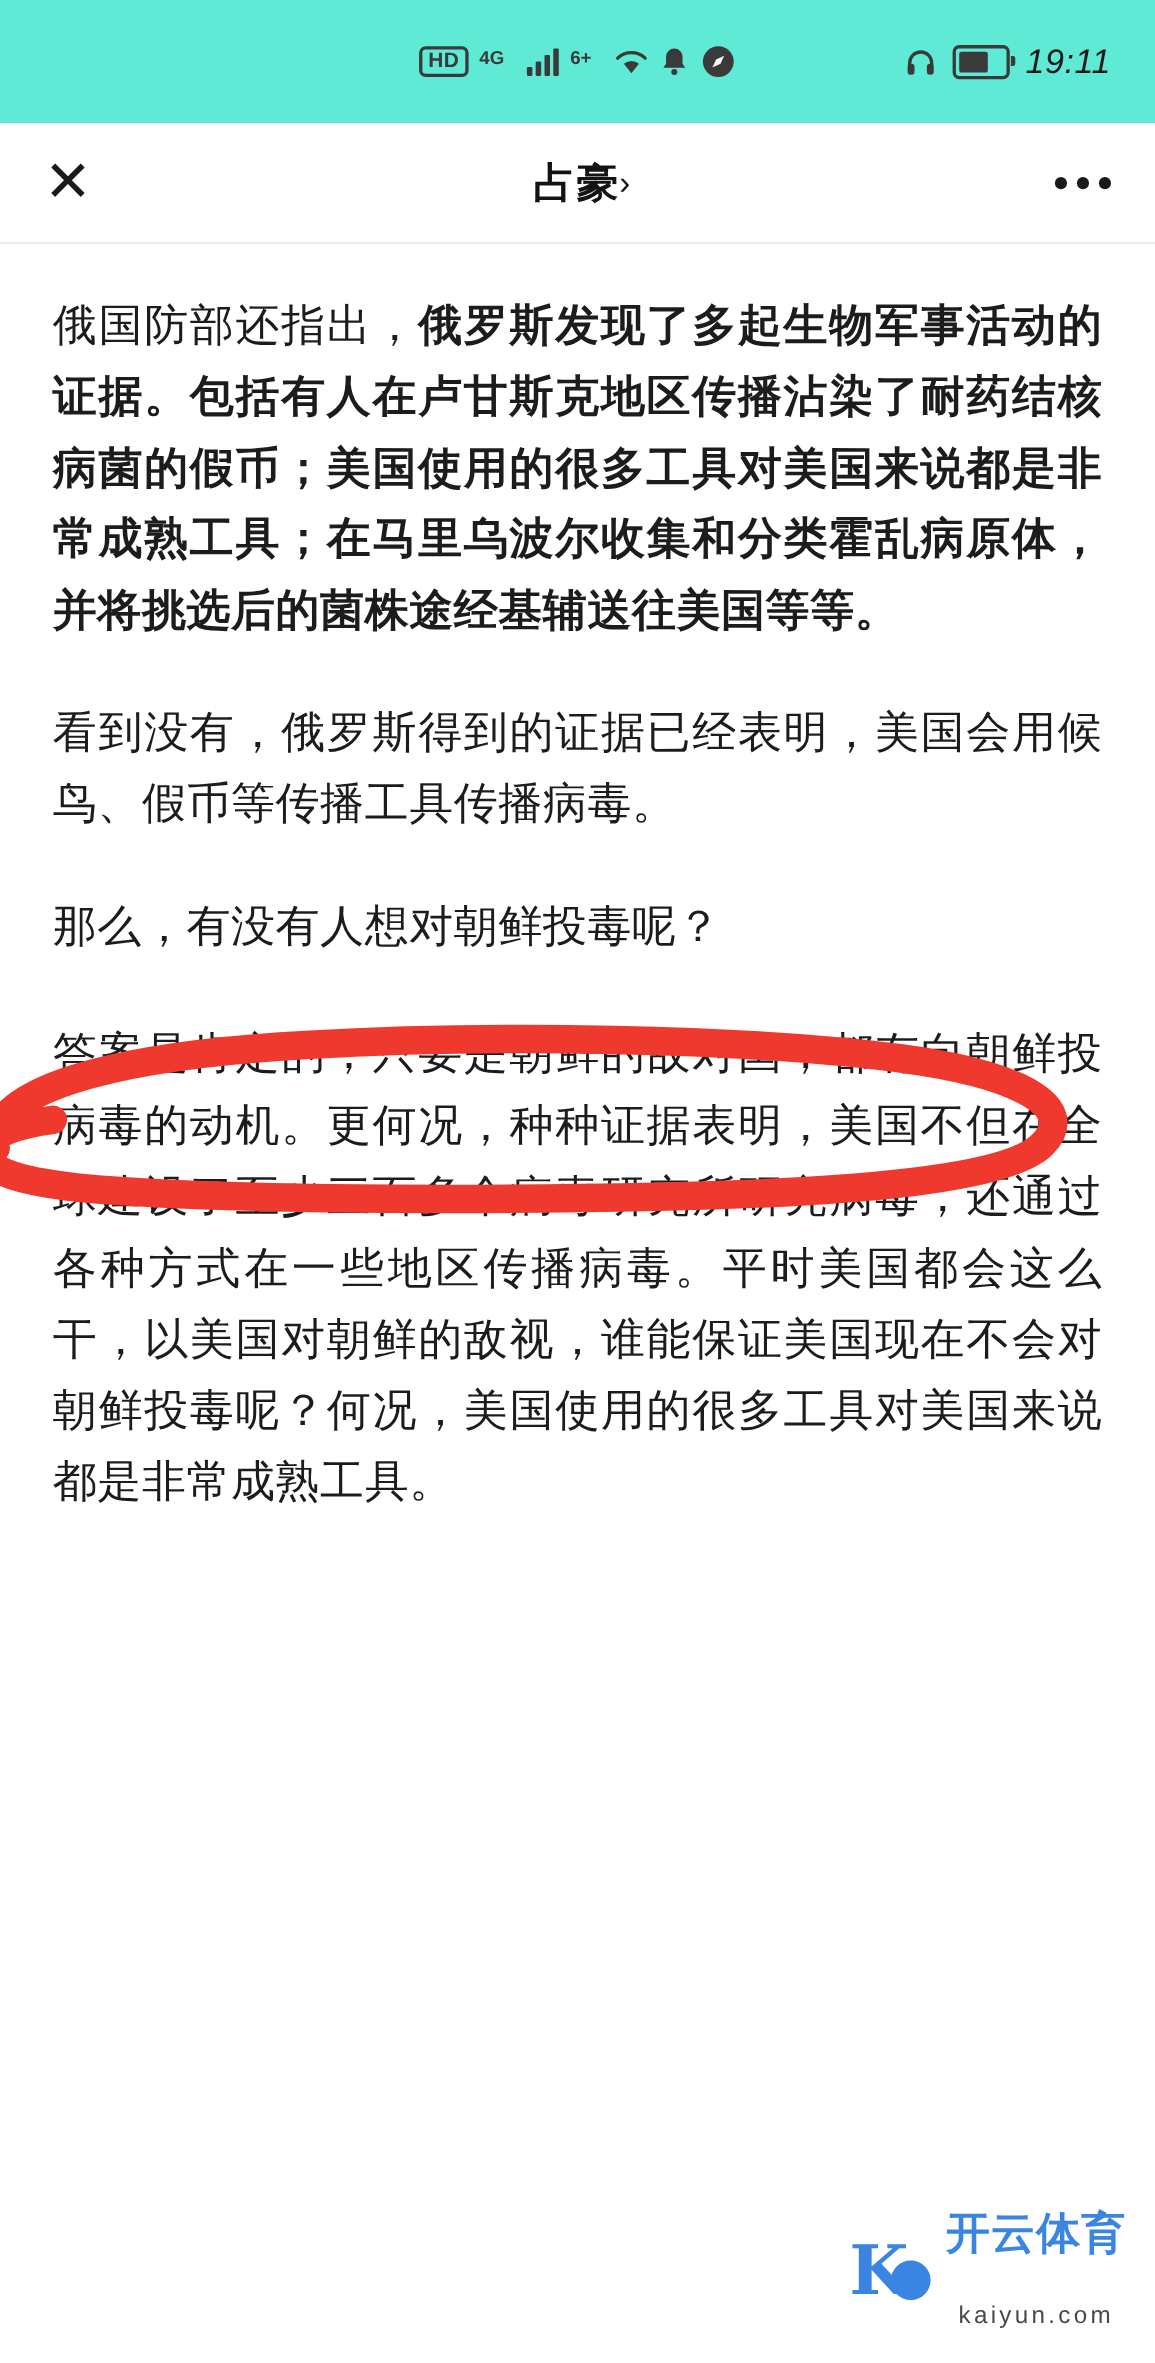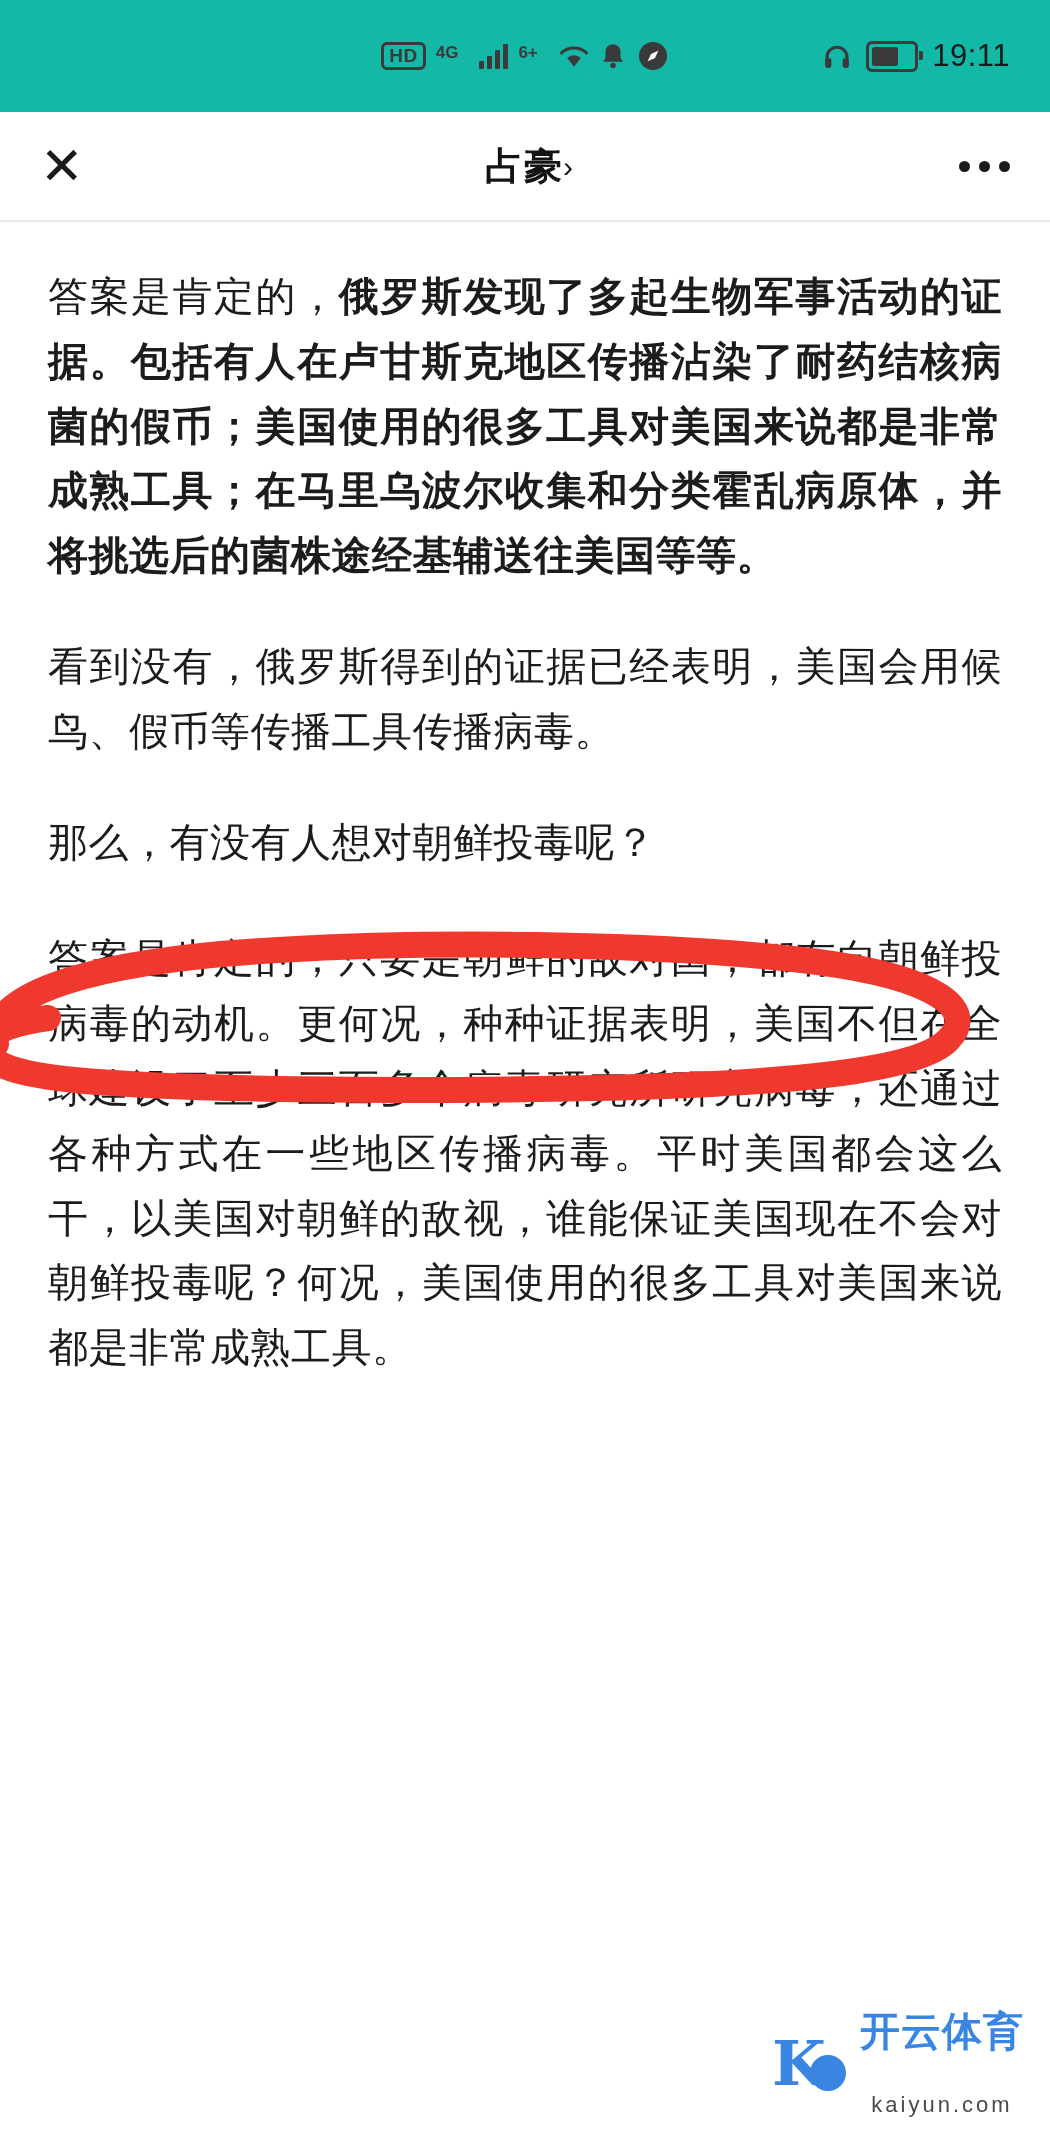--- a/index.html
+++ b/index.html
@@ -16,21 +16,21 @@
     overflow: hidden;
   }
 
   
   .status-bar {
     height: 112px;
     display: flex;
     align-items: center;
     justify-content: center;
     position: relative;
-    background: #14b8a6;
+    background: #5eead4;
   }
   .status-center {
     display: flex;
     align-items: center;
     gap: 10px;
   }
   .status-right {
     position: absolute;
     right: 40px;
     top: 50%;
@@ -62,20 +62,21 @@
   .sig-bars i:nth-child(1) { height: 8px; }
   .sig-bars i:nth-child(2) { height: 13px; }
   .sig-bars i:nth-child(3) { height: 19px; }
   .sig-bars i:nth-child(4) { height: 25px; }
   .icon-dark { color: #3a3a3a; display: inline-flex; align-items: center; }
   .time-text {
     font-size: 31px;
     color: #1a1a1a;
     font-weight: 500;
     letter-spacing: 0.5px;
+    font-style: italic;
   }
   .battery {
     width: 46px;
     height: 25px;
     border: 3px solid #3a3a3a;
     border-radius: 6px;
     position: relative;
     display: inline-block;
   }
   .battery::after {
@@ -295,21 +296,21 @@
     <span></span>
       <span></span>
       <span></span>
   </div>
 </div>
 <div class="divider"></div>
 
 <div class="article">
 
   <p class="para bold-lead">
-    <span>答案是肯定的，</span><span class="bold">俄罗斯发现了多起生物军事活动的证据。包括有人在卢甘斯克地区传播沾染了耐药结核病菌的假币；美国使用的很多工具对美国来说都是非常成熟工具；在马里乌波尔收集和分类霍乱病原体，并将挑选后的菌株途经基辅送往美国等等。</span>
+    <span>俄国防部还指出，</span><span class="bold">俄罗斯发现了多起生物军事活动的证据。包括有人在卢甘斯克地区传播沾染了耐药结核病菌的假币；美国使用的很多工具对美国来说都是非常成熟工具；在马里乌波尔收集和分类霍乱病原体，并将挑选后的菌株途经基辅送往美国等等。</span>
   </p>
 
   <p class="para">看到没有，俄罗斯得到的证据已经表明，美国会用候鸟、假币等传播工具传播病毒。</p>
 
   <p class="para highlighted">那么，有没有人想对朝鲜投毒呢？</p>
 
   <p class="para">答案是肯定的，只要是朝鲜的敌对国，都有向朝鲜投病毒的动机。更何况，种种证据表明，美国不但在全球建设了至少三百多个病毒研究所研究病毒，还通过各种方式在一些地区传播病毒。平时美国都会这么干，以美国对朝鲜的敌视，谁能保证美国现在不会对朝鲜投毒呢？何况，美国使用的很多工具对美国来说都是非常成熟工具。</p>
 
   <div class="circle-annotation">
     <svg width="1006" height="185" viewBox="0 0 1006 185" fill="none">

